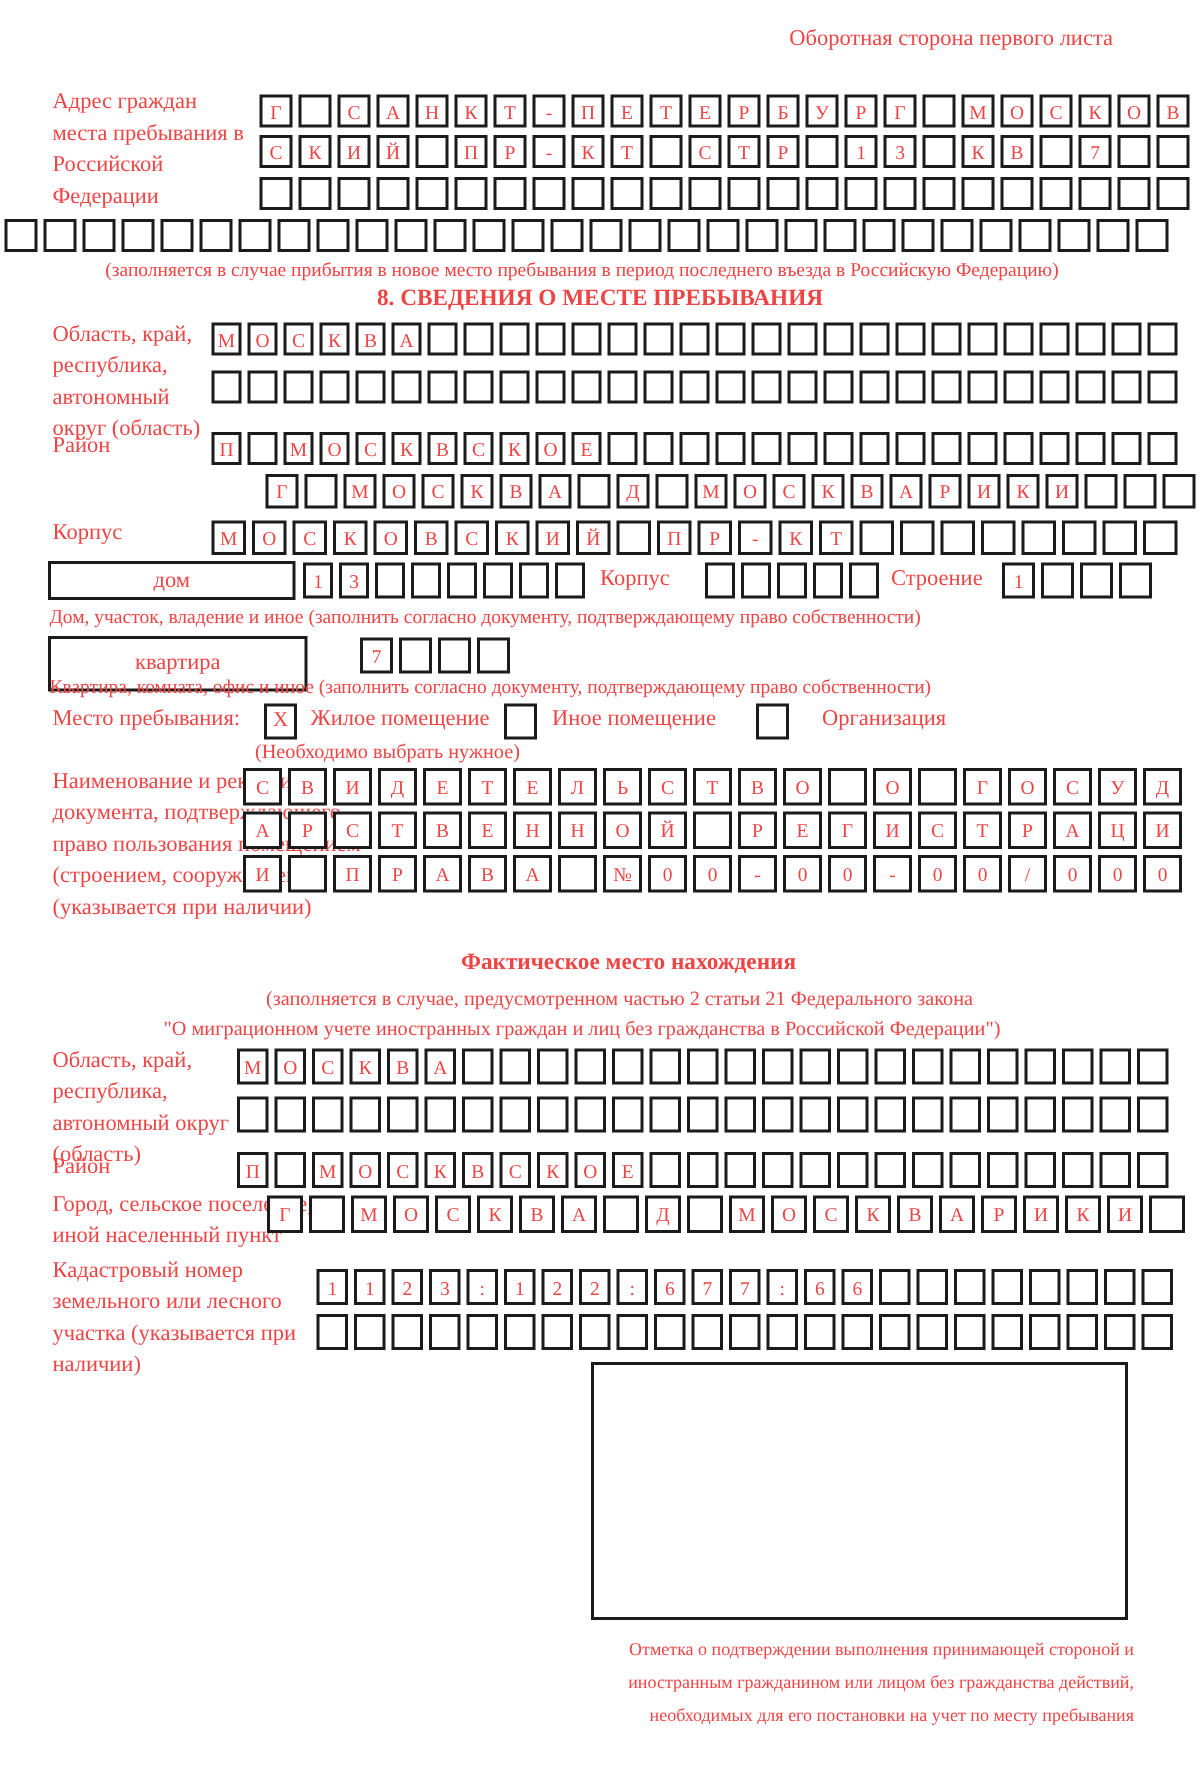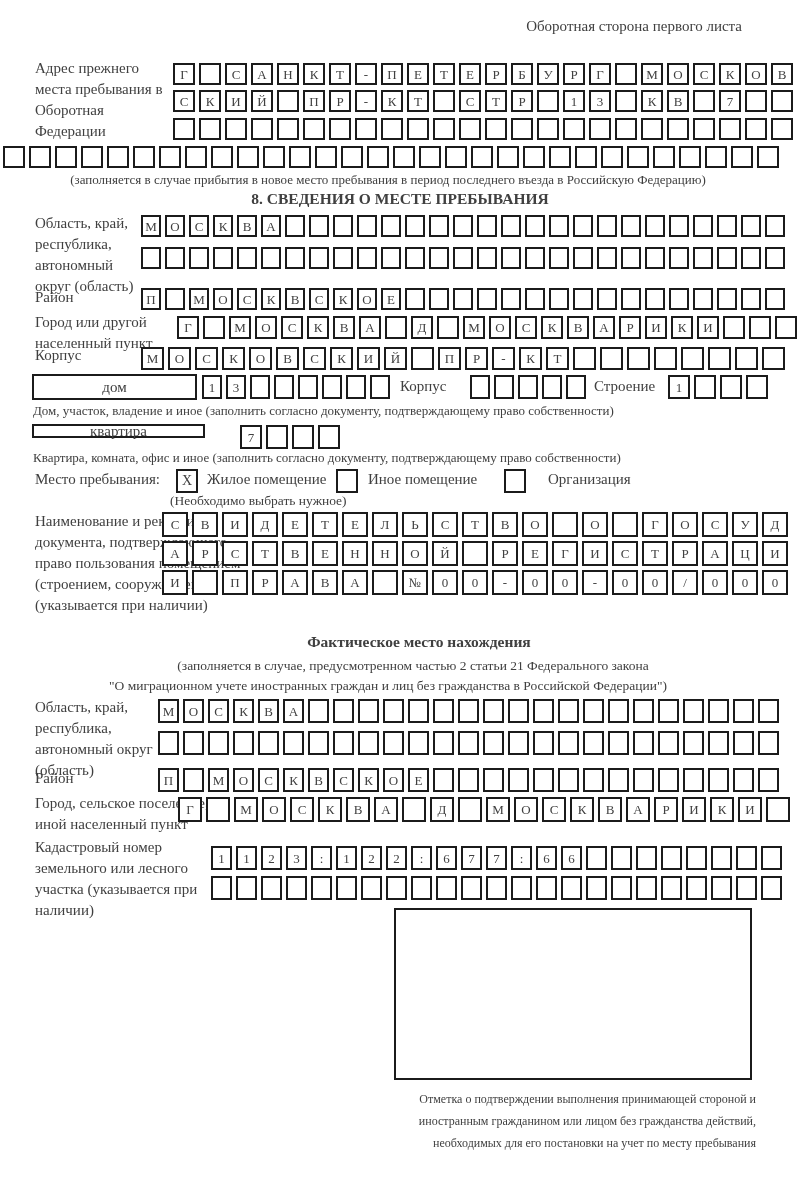--- a/index.html
+++ b/index.html
@@ -1,18 +1,18 @@
 <!DOCTYPE html>
 <html><head>
 <meta charset="utf-8">
 <style>
   html,body{margin:0;padding:0;background:#fff;}
   .page{
     position:relative;width:800px;height:1180px;background:#fff;
-    font-family:"Liberation Serif","DejaVu Serif",serif;color:#404040;
+    font-family:"Liberation Serif","DejaVu Serif",serif;color:#ef4444;
     overflow:hidden;
   }
   .abs{position:absolute;}
   .lbl{position:absolute;font-size:15px;line-height:21px;}
   .note{position:absolute;font-size:13px;}
   .note-c{position:absolute;left:0;width:776px;text-align:center;font-size:13px;}
   .title{position:absolute;left:0;width:800px;text-align:center;font-weight:bold;font-size:15.5px;}
   .boxrow{position:absolute;display:flex;gap:var(--g,4px);}
   .cell{
     flex:0 0 auto;width:var(--w,20px);height:var(--h,22px);
@@ -33,21 +33,21 @@
   }
   .cap{position:absolute;text-align:right;font-size:12px;line-height:22px;}
 </style>
 </head>
 <body>
 
 <div class="page">
 
   <div class="abs" style="top:18px;right:58px;font-size:15px;">Оборотная сторона первого листа</div>
 
-  <div class="lbl" style="left:35px;top:58px;width:128px;">Адрес прежнего места пребывания в Оборотная Федерации</div>
+  <div class="lbl" style="left:35px;top:58px;width:128px;">Адрес граждан места пребывания в Российской Федерации</div>
   <div class="boxrow" style="left:173px;top:63px;--w:22px;--h:22px;--g:4px;">
       <span class="cell">Г</span>
       <span class="cell"></span>
       <span class="cell">С</span>
       <span class="cell">А</span>
       <span class="cell">Н</span>
       <span class="cell">К</span>
       <span class="cell">Т</span>
       <span class="cell">-</span>
       <span class="cell">П</span>
@@ -239,21 +239,20 @@
       <span class="cell"></span>
       <span class="cell"></span>
       <span class="cell"></span>
       <span class="cell"></span>
       <span class="cell"></span>
       <span class="cell"></span>
       <span class="cell"></span>
       <span class="cell"></span>
     </div>
 
-  <div class="lbl" style="left:35px;top:312px;width:128px;">Город или другой населенный пункт</div>
   <div class="boxrow" style="left:177px;top:316px;--w:22px;--h:23px;--g:4px;">
       <span class="cell">Г</span>
       <span class="cell"></span>
       <span class="cell">М</span>
       <span class="cell">О</span>
       <span class="cell">С</span>
       <span class="cell">К</span>
       <span class="cell">В</span>
       <span class="cell">А</span>
       <span class="cell"></span>
@@ -323,21 +322,21 @@
     </div>
   <div class="abs" style="left:594px;top:378px;font-size:15px;">Строение</div>
   <div class="boxrow" style="left:668px;top:375px;--w:22px;--h:24px;--g:4px;">
       <span class="cell">1</span>
       <span class="cell"></span>
       <span class="cell"></span>
       <span class="cell"></span>
     </div>
   <div class="note" style="left:33px;top:403px;">Дом, участок, владение и иное (заполнить согласно документу, подтверждающему право собственности)</div>
 
-  <div class="widebox" style="left:32px;top:424px;width:173px;height:14px;">квартира</div>
+  <div class="widebox" style="left:32px;top:424px;width:173px;height:37px;">квартира</div>
   <div class="boxrow" style="left:240px;top:425px;--w:22px;--h:24px;--g:4px;">
       <span class="cell">7</span>
       <span class="cell"></span>
       <span class="cell"></span>
       <span class="cell"></span>
     </div>
   <div class="note" style="left:33px;top:450px;">Квартира, комната, офис и иное (заполнить согласно документу, подтверждающему право собственности)</div>
 
   <div class="abs" style="left:35px;top:471px;font-size:15px;">Место пребывания:</div>
   <div class="ck" style="left:176px;top:469px;">X</div>

